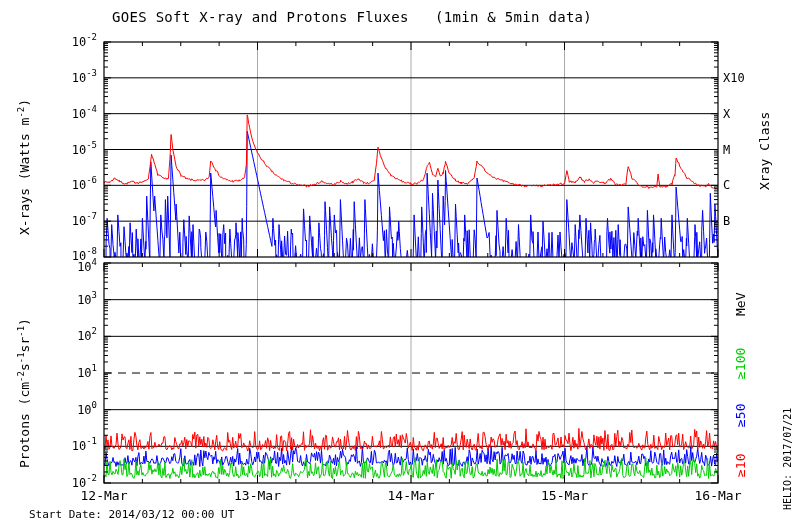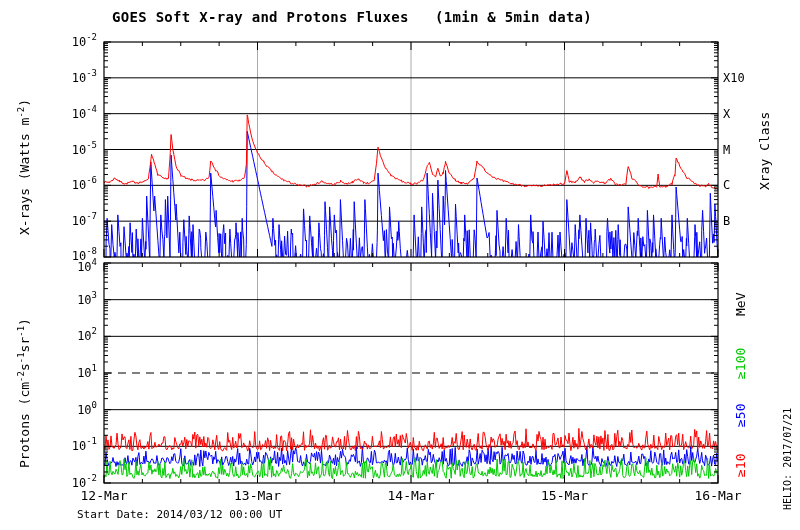--- a/index.html
+++ b/index.html
@@ -1,30 +1,30 @@
 <!DOCTYPE html>
 <html><head>
 <meta charset="utf-8">
 <style>
   html,body{margin:0;padding:0;background:#fff;}
   .fig{position:relative;width:800px;height:530px;background:#fff;
        font-family:"DejaVu Sans Mono","Liberation Mono",monospace;color:#000;overflow:hidden;}
   #plot{position:absolute;left:0;top:0;}
-  .title{position:absolute;left:112px;top:9px;font-size:14px;letter-spacing:.3px;white-space:pre;font-weight:bold;}
+  .title{position:absolute;left:112px;top:9px;font-size:14px;letter-spacing:.3px;white-space:pre;}
   .vlab{position:absolute;transform:rotate(-90deg);transform-origin:left top;white-space:pre;font-size:13px;}
   .vlab .sup{vertical-align:super;font-size:9px;line-height:0;}
   #ylab1{left:17px;top:235px;}
   #ylab2{left:17px;top:468px;}
   #rlab1{left:757px;top:190px;}
   #rlab2{left:733px;top:316px;}
   #p100{left:733px;top:379px;}
   #p50{left:733px;top:427px;}
   #p10{left:733px;top:477px;}
   #stamp{left:782px;top:510px;font-size:10px;}
-  #startdate{position:absolute;left:29px;top:508px;font-size:11px;white-space:pre;margin-left:48px;}
+  #startdate{position:absolute;left:29px;top:508px;font-size:11px;white-space:pre;}
 </style>
 </head>
 <body>
 
 <div class="fig">
   <svg id="plot" width="800" height="530">
       <line x1="257.5" y1="42" x2="257.5" y2="257" stroke="#aaaaaa" stroke-width="1"></line>
       <line x1="411" y1="42" x2="411" y2="257" stroke="#aaaaaa" stroke-width="1"></line>
       <line x1="564.5" y1="42" x2="564.5" y2="257" stroke="#aaaaaa" stroke-width="1"></line>
       <line x1="104" y1="77.83333333333333" x2="718" y2="77.83333333333333" stroke="#000000" stroke-width="1"></line>

